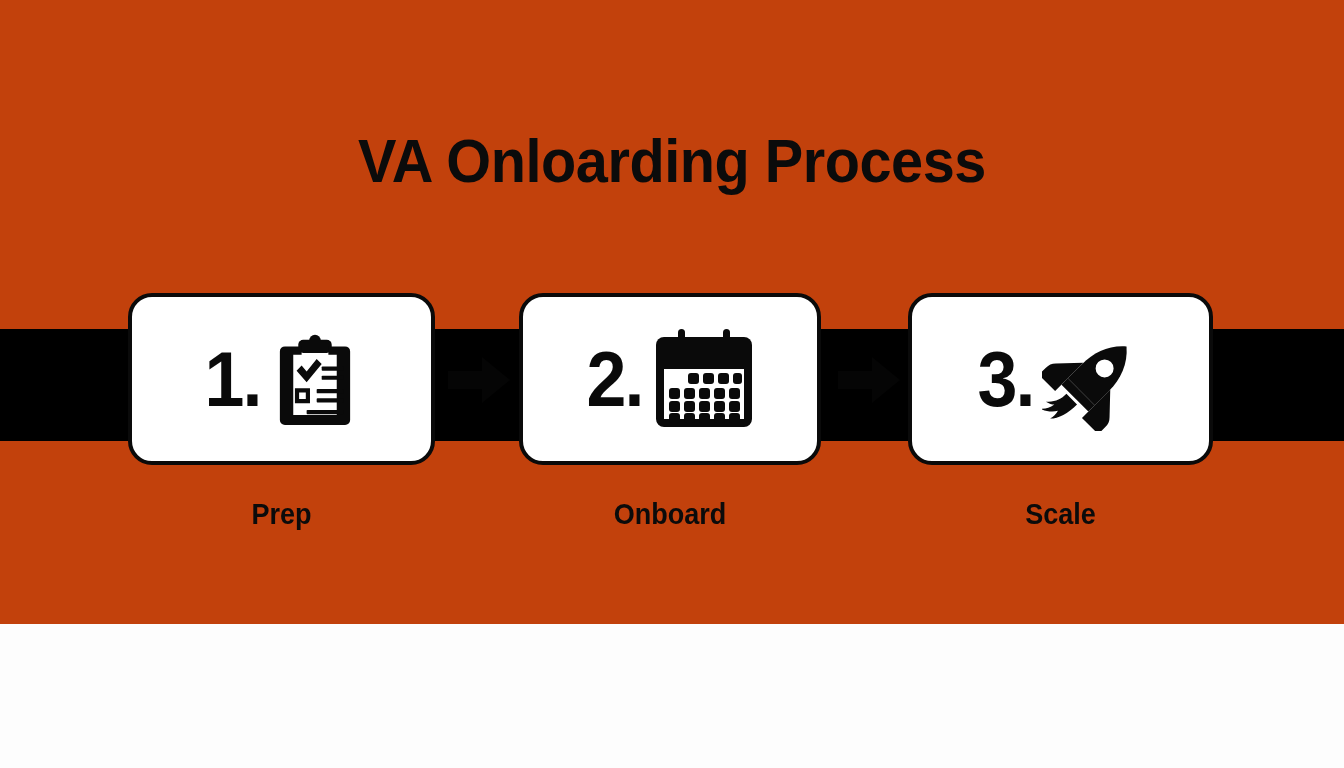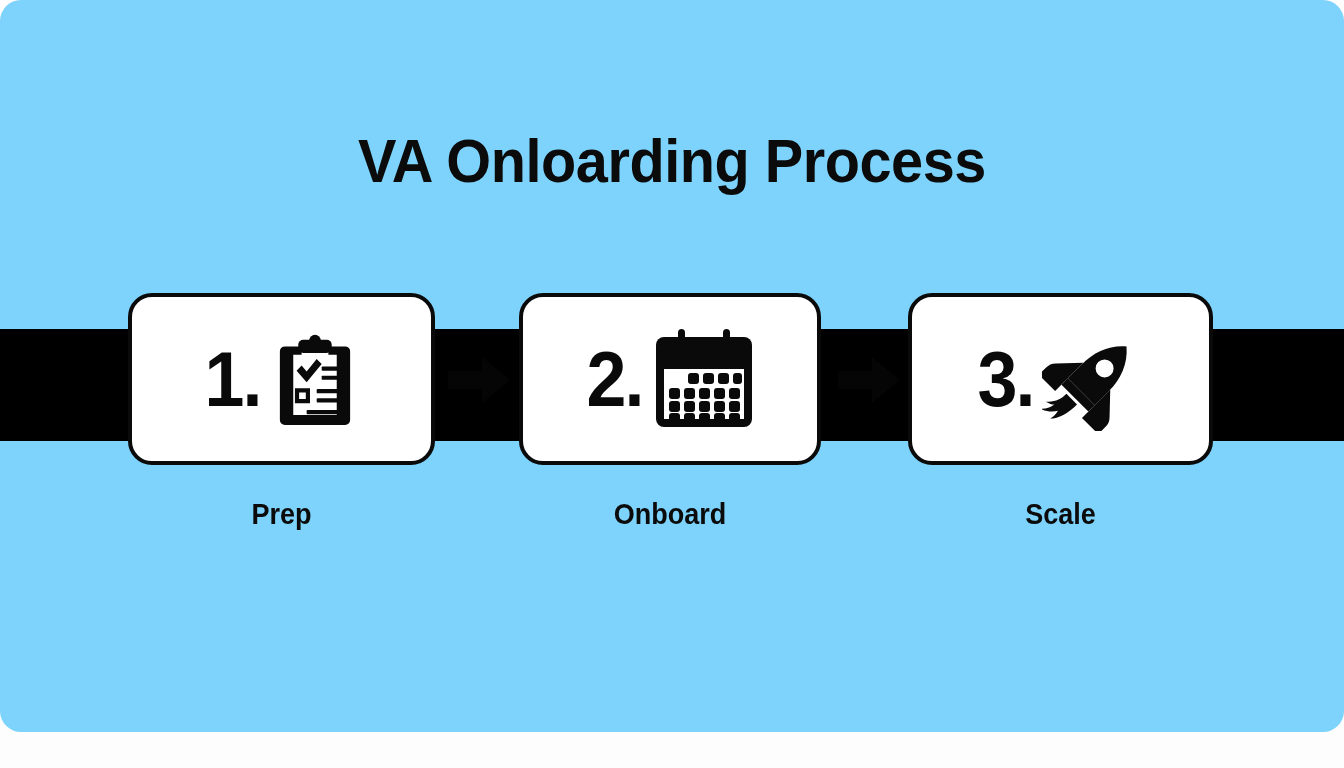--- a/index.html
+++ b/index.html
@@ -14,23 +14,22 @@
     background: #fdfdfd;
     font-family: "Liberation Sans", sans-serif;
     color: #0a0a0a;
     position: relative;
   }
 
   #slide {
     position: absolute;
     inset: 0;
     width: 1344px;
-    height: 732px;
-    background: #7dd3fc;
-    border-radius: 21px;
+    height: 624px;
+    background: #c2410c;
   }
 
   
   #title {
     position: absolute;
     left: 0;
     top: 126px;
     width: 1344px;
     text-align: center;
     font-family: "Liberation Sans", sans-serif;

